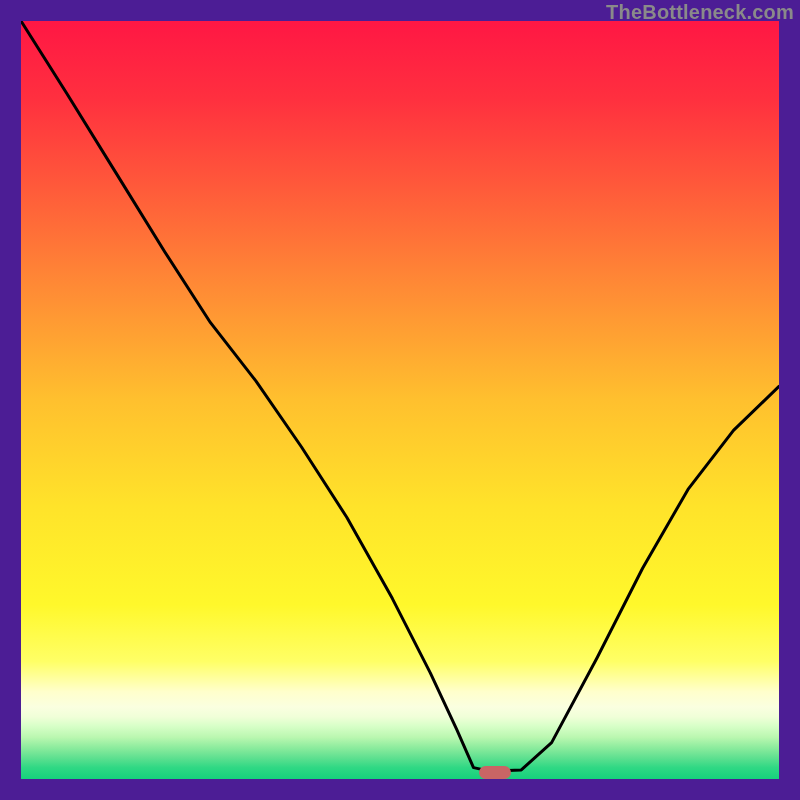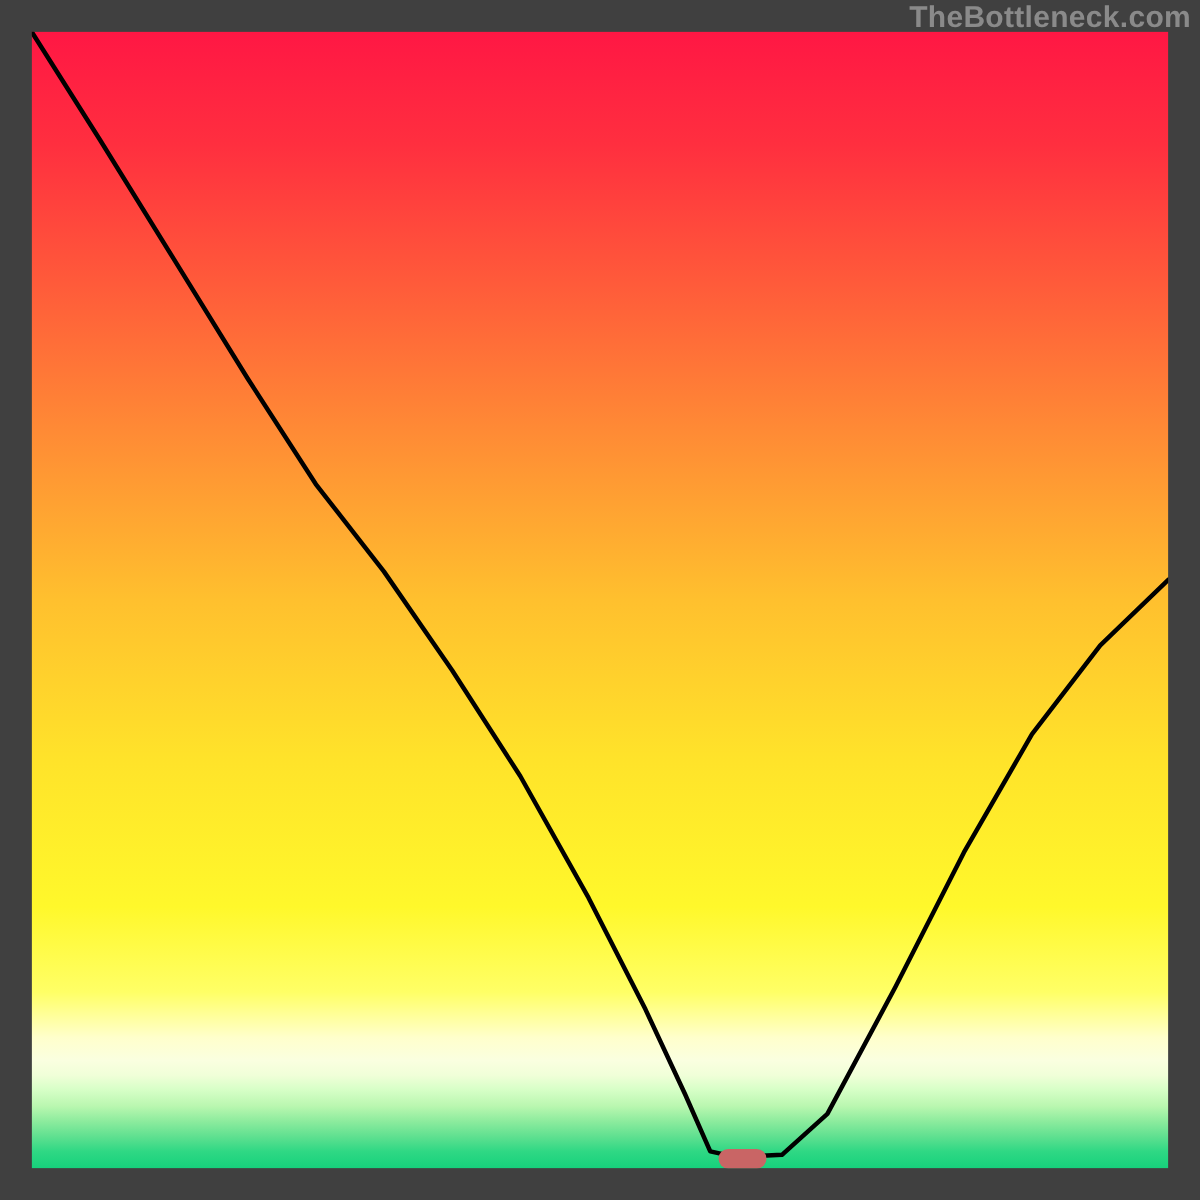--- a/index.html
+++ b/index.html
@@ -9,21 +9,21 @@
     height: 800px;
     background: #000;
     overflow: hidden;
   }
   .frame {
     position: absolute;
     left: 0;
     top: 0;
     width: 800px;
     height: 800px;
-    background: #404040;
+    background: #4c1d95;
   }
   .plot {
     position: absolute;
     left: 21px;
     top: 21px;
     width: 758px;
     height: 758px;
     overflow: hidden;
   }
   .gradient {

